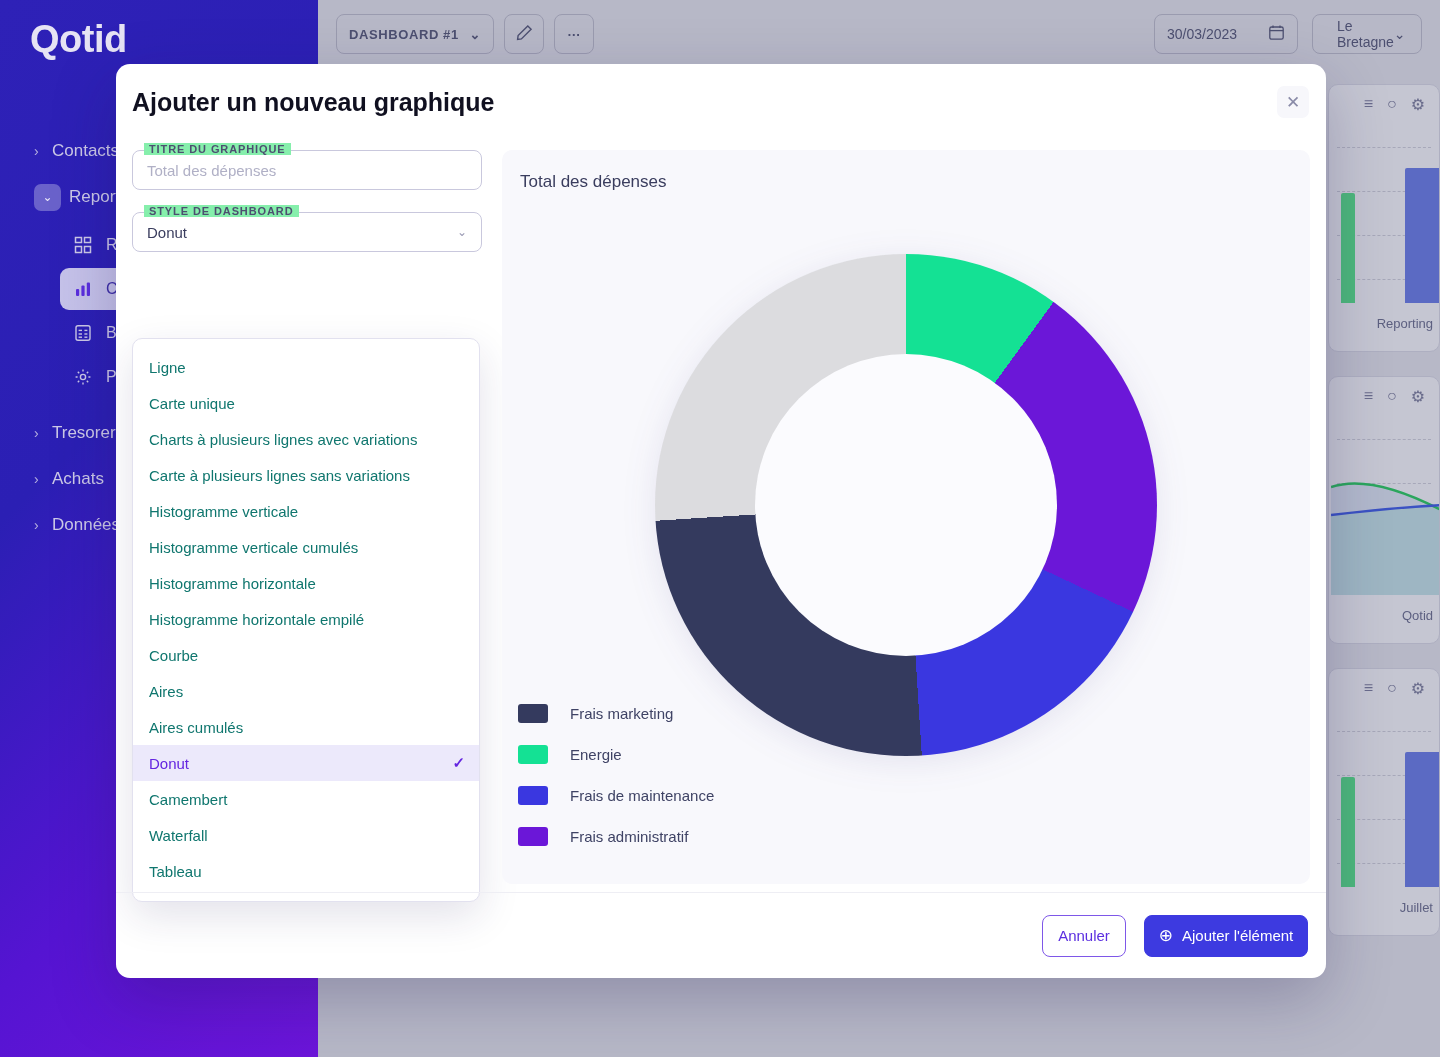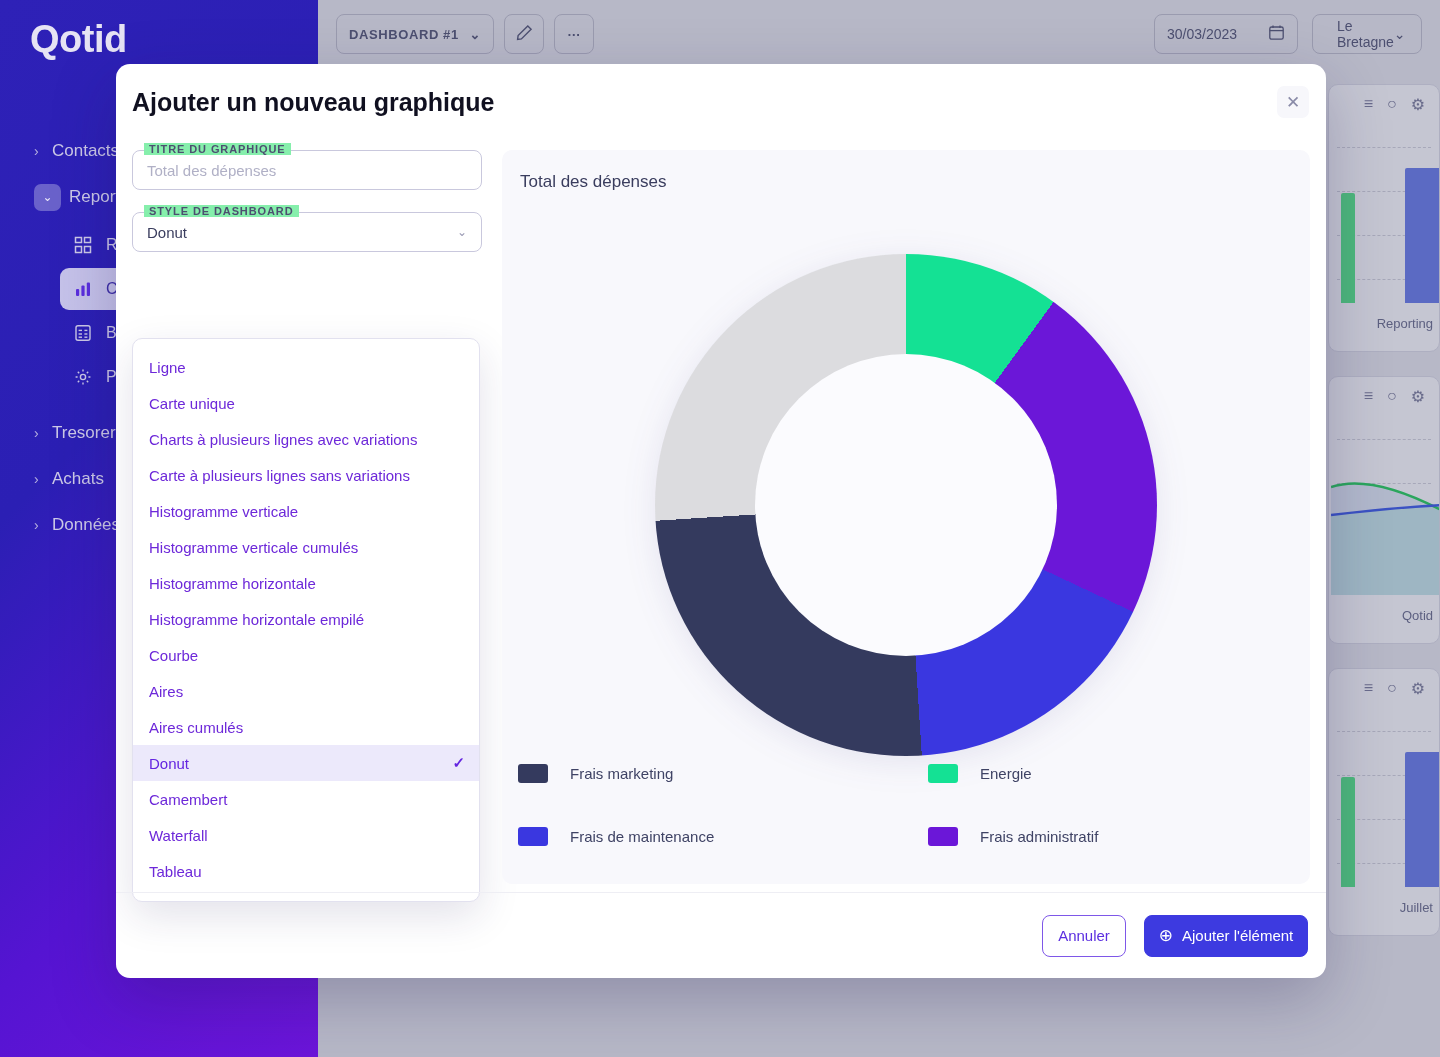--- a/index.html
+++ b/index.html
@@ -151,21 +151,21 @@
 
   .dropdown {
     position: absolute; left: 0; top: 188px; width: 348px;
     background: #fff; border: 1px solid #e2e1ef; border-radius: 10px;
     box-shadow: 0 14px 40px rgba(40,30,90,0.13);
     padding: 10px 0 12px 0;
   }
   .dd-item {
     height: 36px; display: flex; align-items: center;
     padding: 0 14px 0 16px;
-    font-size: 15px; color: #6d28d9; cursor: pointer;
+    font-size: 15px; color: #0f766e; cursor: pointer;
   }
   .dd-item.sel { background: #ece9fb; color: #6425e0; font-weight: normal; }
   .dd-item .tick { margin-left: auto; color: #6425e0; font-size: 15px; font-weight: bold; }
 
   
   .preview {
     position: absolute; left: 386px; top: 0;
     width: 808px; height: 734px;
     background: #f8f8fc; border-radius: 10px;
   }
@@ -184,22 +184,22 @@
   }
   .donut-hole {
     position: absolute; left: 50%; top: 50%;
     transform: translate(-50%,-50%);
     width: 302px; height: 302px; border-radius: 50%;
     background: #fbfbfe;
   }
   .legend {
     position: absolute; left: 16px; bottom: 38px;
     width: 776px;
-    display: grid; grid-template-columns: 1fr 1fr;
-    row-gap: 22px; column-gap: 0; gap: 44px;
+    display: grid; grid-template-columns: 1fr;
+    row-gap: 22px; column-gap: 0;
   }
   .legend-item { display: flex; align-items: center; }
   .legend-sw { width: 30px; height: 19px; border-radius: 3px; margin-right: 22px; flex: 0 0 30px; }
   .legend-lb { font-size: 15px; color: #3f4365; }
 
   .modal-foot {
     position: absolute; left: 0; bottom: 0; width: 1210px; height: 86px;
     border-top: 1px solid #eeeef4;
     display: flex; align-items: center; justify-content: flex-end;
     padding-right: 18px; gap: 18px;

